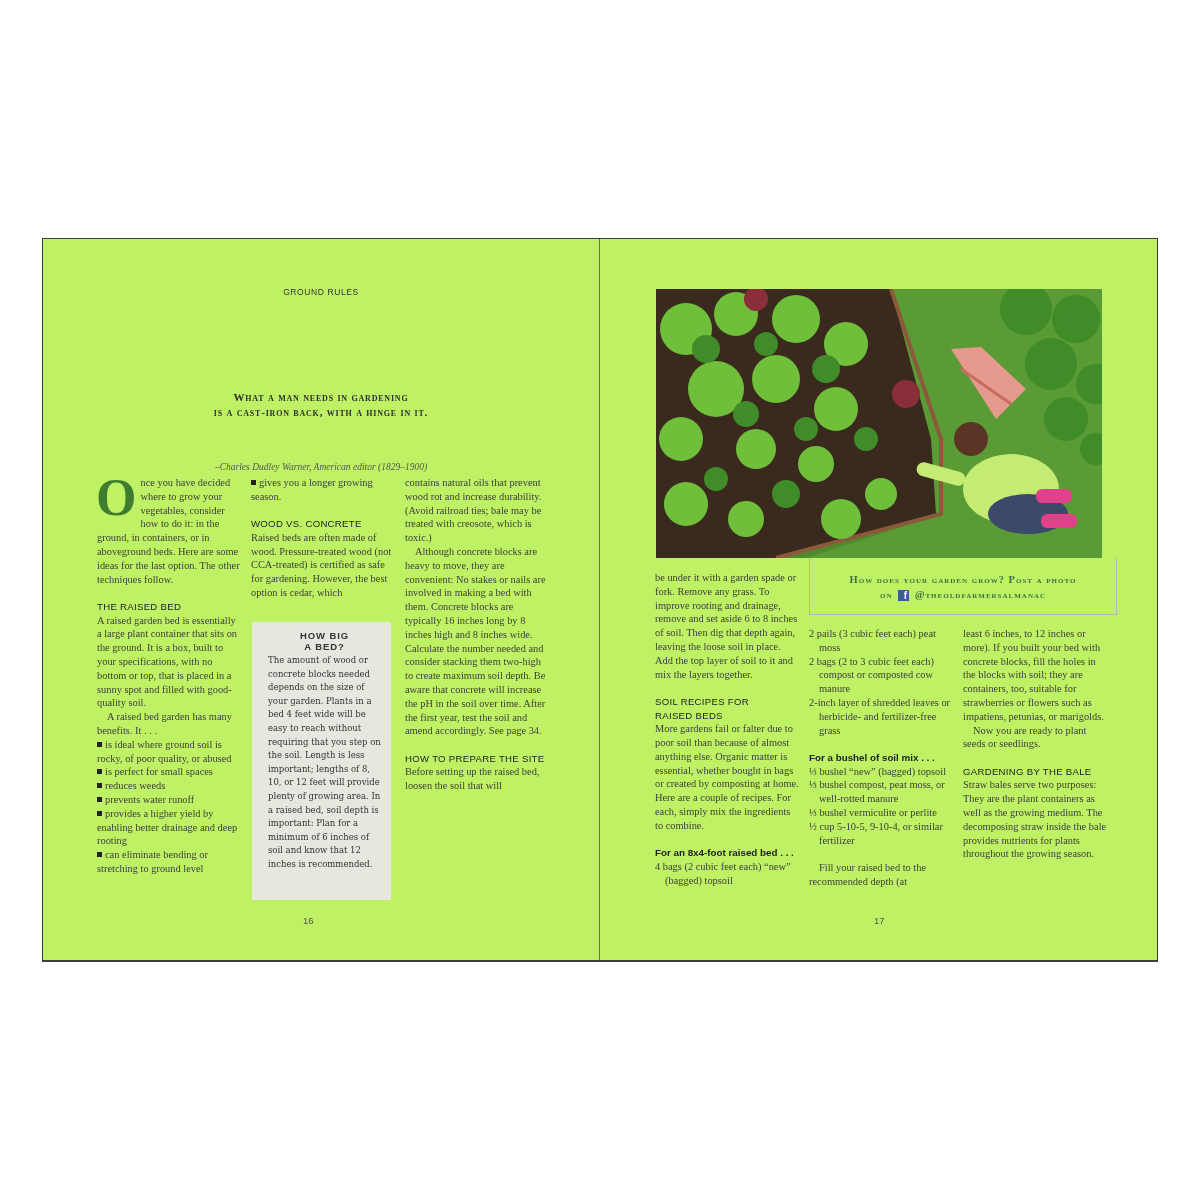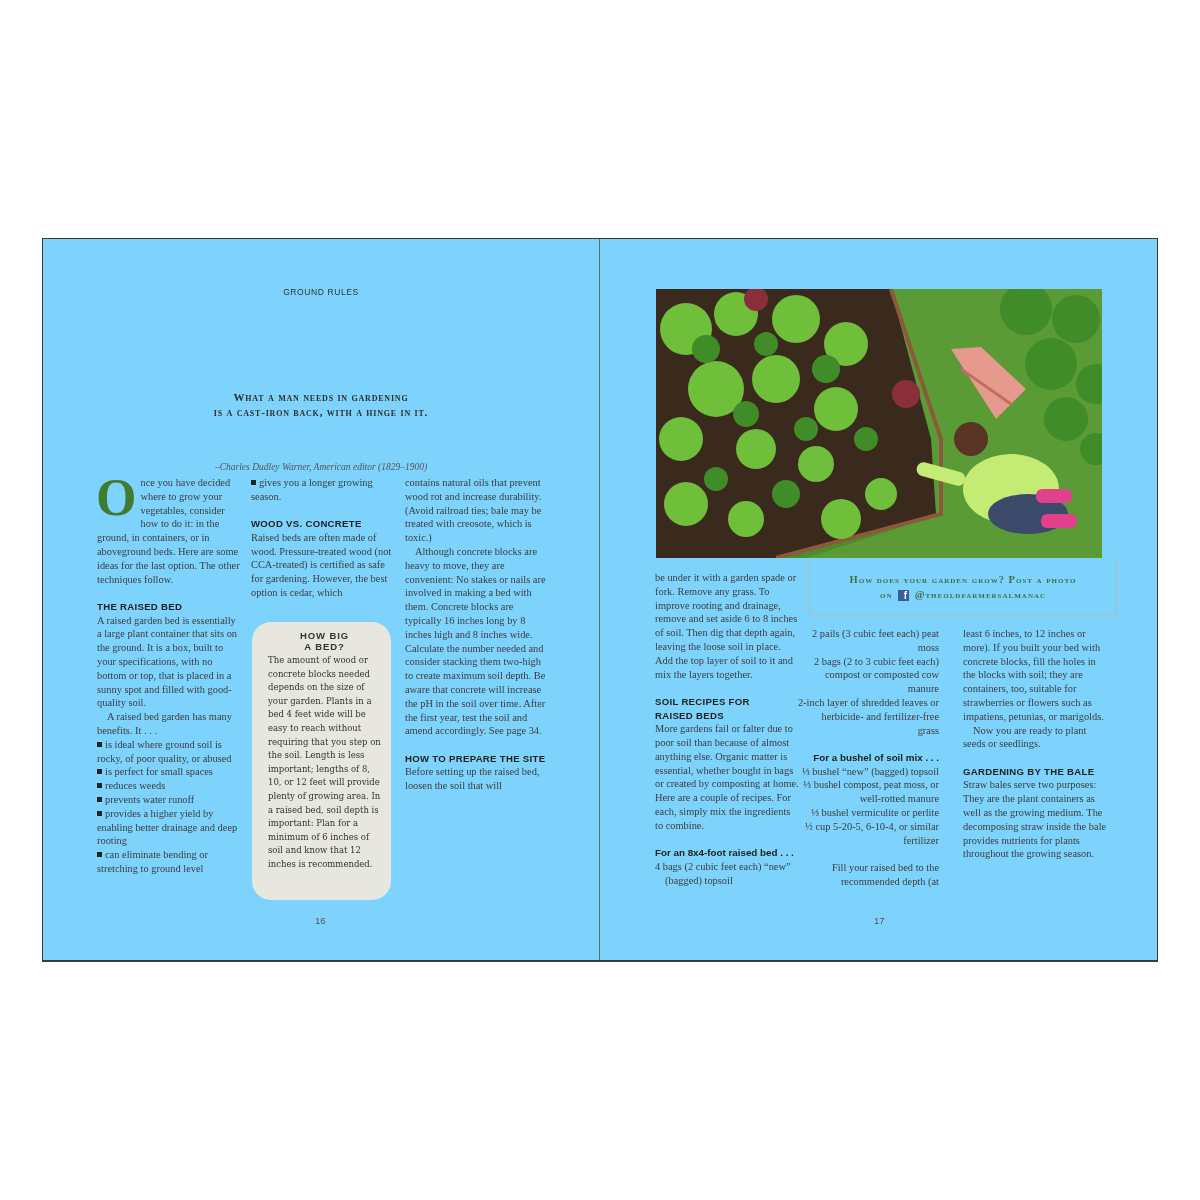--- a/index.html
+++ b/index.html
@@ -1,21 +1,21 @@
 <!DOCTYPE html>
 <html><head>
 <meta charset="utf-8">
 <style>
   * { box-sizing: border-box; margin: 0; padding: 0; }
   html, body { width: 1200px; height: 1200px; background: #ffffff; overflow: hidden; }
   body { position: relative; font-family: "Liberation Serif", serif; color: #3a3a3a; }
 
   .spread {
     position: absolute; left: 42px; top: 238px; width: 1116px; height: 724px;
-    border: 1.5px solid #3c3c3c; border-bottom-width: 2px; background: #7dd3fc;
+    border: 1.5px solid #3c3c3c; border-bottom-width: 2px; background: #bef264;
   }
   .gutter { position: absolute; left: 556px; top: 0; width: 1px; height: 100%; background: #6a6a6a; }
 
   .page { position: absolute; top: 0; height: 100%; }
   .page-left { left: 0; width: 556px; }
   .page-right { left: 557px; width: 557px; }
 
   .running-head {
     position: absolute; top: 48px; left: 0; width: 556px; text-align: center;
     font-family: "Liberation Sans", sans-serif; font-size: 8.5px; letter-spacing: 0.6px; color: #333;
@@ -29,39 +29,38 @@
     display: block; font-variant: small-caps; font-weight: bold; font-size: 11px; letter-spacing: 0.8px;
     line-height: 15px; color: #2e2e2e;
   }
   .epigraph .attr { display: block; font-style: italic; font-size: 9.5px; color: #555; line-height: 12px; margin-top: 41px; }
 
   .col { position: absolute; font-size: 10.4px; line-height: 13.8px; color: #3d3d3d; }
   .col p { margin: 0; }
   .col .indent { text-indent: 10px; }
   .col .gap { height: 13.8px; }
   .head {
-    font-family: "Liberation Sans", sans-serif; font-weight: bold; font-size: 9.6px; letter-spacing: 0.3px;
+    font-family: "Liberation Sans", sans-serif; font-weight: normal; font-size: 9.6px; letter-spacing: 0.3px;
     color: #222; line-height: 13.5px; text-transform: uppercase;
   }
   .subhead { font-family: "Liberation Sans", sans-serif; font-weight: bold; font-size: 9.8px; color: #222; line-height: 13.5px; }
   .bullet::before {
     content: ""; display: inline-block; width: 5px; height: 5px; background: #222; margin-right: 3px;
     vertical-align: 1px;
   }
   .hang { padding-left: 10px; text-indent: -10px; }
 
   .dropcap {
     float: left; font-family: "Liberation Serif", serif; font-weight: bold; color: #3f7c2f;
     font-size: 52px; line-height: 40px; margin: 2px 4px 0 -1px; height: 42px;
   }
 
   .sidebar {
     position: absolute; left: 209px; top: 383px; width: 139px; height: 278px; background: #e7e6df;
     padding: 8px 10px 0 16px;
-    border-radius: 19px;
   }
   .sidebar-title {
     text-align: center; font-family: "Liberation Sans", sans-serif; font-weight: bold; font-size: 9.5px;
     letter-spacing: 0.9px; line-height: 11px; color: #333; margin-bottom: 2px;
   }
   .sidebar-body { font-family: "DejaVu Serif", serif; font-size: 8.5px; line-height: 13.6px; color: #333; }
 
   .folio {
     position: absolute; top: 676px; font-family: "Liberation Sans", sans-serif; font-size: 9.5px; color: #555;
   }
@@ -129,21 +128,21 @@
     </div>
 
     <div class="col" style="left:362px; top:237px; width:144px;">
       <p>contains natural oils that prevent wood rot and increase durability. (Avoid railroad ties; bale may be treated with creosote, which is toxic.)</p>
       <p class="indent">Although concrete blocks are heavy to move, they are convenient: No stakes or nails are involved in making a bed with them. Concrete blocks are typically 16 inches long by 8 inches high and 8 inches wide. Calculate the number needed and consider stacking them two-high to create maximum soil depth. Be aware that concrete will increase the pH in the soil over time. After the first year, test the soil and amend accordingly. See page 34.</p>
       <div class="gap"></div>
       <div class="head">HOW TO PREPARE THE SITE</div>
       <p>Before setting up the raised bed, loosen the soil that will</p>
     </div>
 
-    <div class="folio" style="left:272px;">16</div>
+    <div class="folio" style="left:260px;">16</div>
   </div>
 
   <div class="page page-right">
     <div class="photo">
       <svg width="446" height="269" viewBox="0 0 446 269">
         <rect width="446" height="269" fill="#4f8a2e"></rect>
 
         <polygon points="230,0 446,0 446,269 150,269 270,230 240,130" fill="#5b9b35"></polygon>
 
         <polygon points="0,0 235,0 275,150 280,225 120,269 0,269" fill="#3a2a1e"></polygon>
@@ -217,30 +216,30 @@
       <div class="head">
         <div>SOIL RECIPES FOR</div>
         <div>RAISED BEDS</div>
       </div>
       <p>More gardens fail or falter due to poor soil than because of almost anything else. Organic matter is essential, whether bought in bags or created by composting at home. Here are a couple of recipes. For each, simply mix the ingredients to combine.</p>
       <div class="gap"></div>
       <div class="subhead">For an 8x4-foot raised bed . . .</div>
       <p class="hang">4 bags (2 cubic feet each) “new” (bagged) topsoil</p>
     </div>
 
-    <div class="col" style="left:193px; top:388px; width:146px;text-align:right;">
+    <div class="col" style="left:209px; top:388px; width:146px;">
       <p class="hang">2 pails (3 cubic feet each) peat moss</p>
       <p class="hang">2 bags (2 to 3 cubic feet each) compost or composted cow manure</p>
       <p class="hang">2-inch layer of shredded leaves or herbicide- and fertilizer-free grass</p>
       <div class="gap"></div>
       <div class="subhead">For a bushel of soil mix . . .</div>
       <p class="hang">⅓ bushel “new” (bagged) topsoil</p>
       <p class="hang">⅓ bushel compost, peat moss, or well-rotted manure</p>
       <p class="hang">⅓ bushel vermiculite or perlite</p>
-      <p class="hang">½ cup 5-20-5, 6-10-4, or similar fertilizer</p>
+      <p class="hang">½ cup 5-10-5, 9-10-4, or similar fertilizer</p>
       <div class="gap"></div>
       <p class="indent">Fill your raised bed to the recommended depth (at</p>
     </div>
 
     <div class="col" style="left:363px; top:388px; width:144px;">
       <p>least 6 inches, to 12 inches or more). If you built your bed with concrete blocks, fill the holes in the blocks with soil; they are containers, too, suitable for strawberries or flowers such as impatiens, petunias, or marigolds.</p>
       <p class="indent">Now you are ready to plant seeds or seedlings.</p>
       <div class="gap"></div>
       <div class="head">GARDENING BY THE BALE</div>
       <p>Straw bales serve two purposes: They are the plant containers as well as the growing medium. The decomposing straw inside the bale provides nutrients for plants throughout the growing season.</p>

